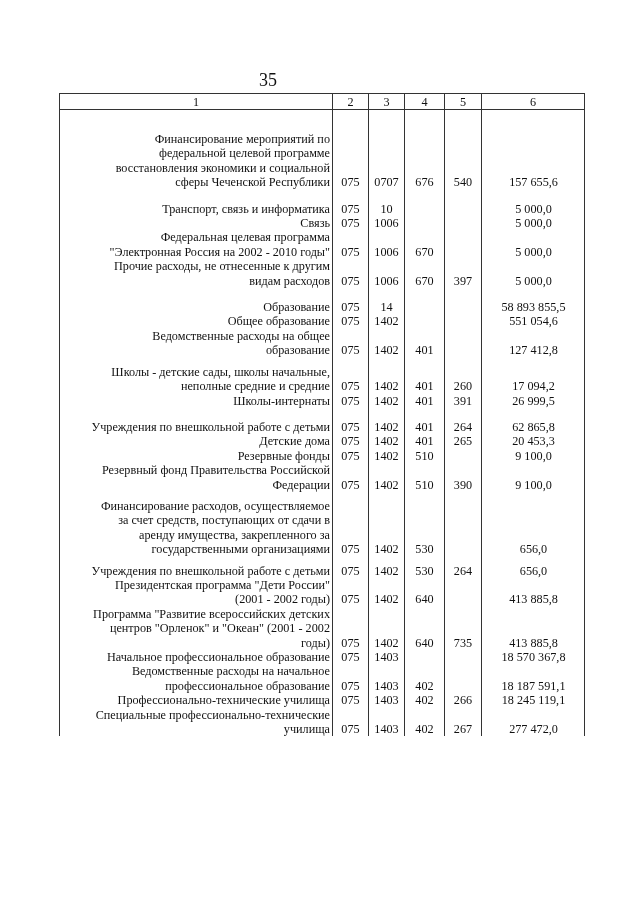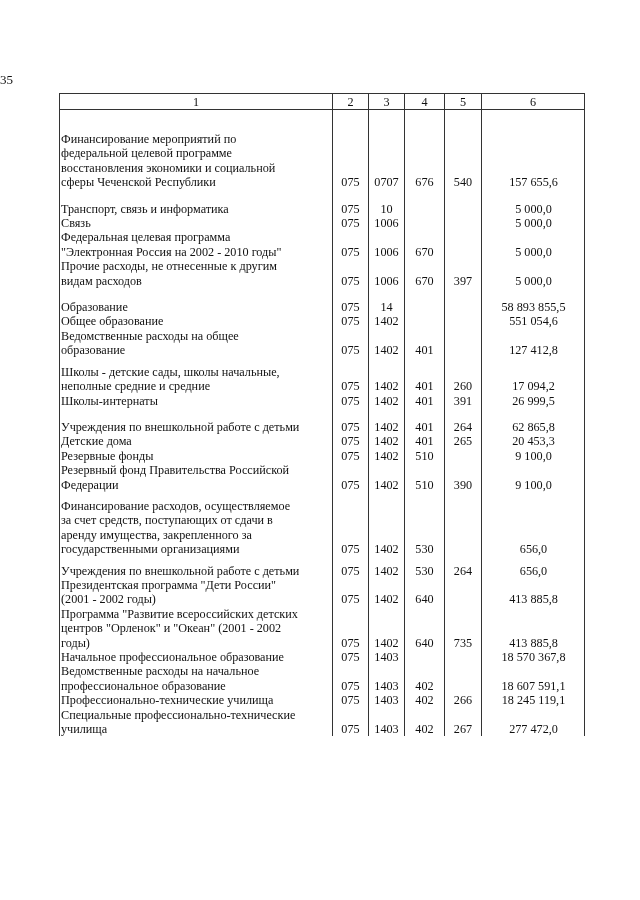--- a/index.html
+++ b/index.html
@@ -3,42 +3,42 @@
   <meta charset="utf-8">
   <style>
     html, body { margin: 0; padding: 0; background: #ffffff; }
     body {
       width: 640px; height: 900px; position: relative; overflow: hidden;
       font-family: "Liberation Serif", "DejaVu Serif", serif;
       color: #111111;
     }
     .page-number {
       position: absolute; top: 73px; left: 0; width: 536px;
-      font-size: 13px; line-height: 14px;
+      text-align: center; font-size: 18px; line-height: 14px;
     }
     table.budget {
       position: absolute; top: 93px; left: 59px;
       border-collapse: collapse; table-layout: fixed;
       font-size: 12.2px; line-height: 14.4px;
     }
     table.budget col.c1 { width: 273px; }
     table.budget col.c2 { width: 36px; }
     table.budget col.c3 { width: 36px; }
     table.budget col.c4 { width: 40px; }
     table.budget col.c5 { width: 37px; }
     table.budget col.c6 { width: 103px; }
     table.budget th {
       font-weight: normal; text-align: center; height: 15px; padding: 0;
       border: 1px solid #333; font-size: 12.2px; line-height: 14px;
     }
     table.budget td {
       border-left: 1px solid #333; border-right: 1px solid #333;
       padding: 0 2px; vertical-align: bottom;
     }
-    table.budget td.name { text-align: left; padding-left: 1px; white-space: nowrap; }
+    table.budget td.name { text-align: right; padding-left: 1px; white-space: nowrap; }
     table.budget td.code { text-align: center; padding: 0; }
     table.budget td.amount { text-align: center; padding-right: 1px; }
     tr.bold td { font-weight: normal; }
     tr.spacer td { height: 22px; }
     tr.spacer-sm td { height: 12px; }
     tr.spacer-xs td { height: 7px; }
   </style>
 </head>
 <body>
 
@@ -271,21 +271,21 @@
         <td class="code"></td>
         <td class="code"></td>
         <td class="amount">18 570 367,8</td>
       </tr>
       <tr>
         <td class="name">Ведомственные расходы на начальное<br>профессиональное образование</td>
         <td class="code">075</td>
         <td class="code">1403</td>
         <td class="code">402</td>
         <td class="code"></td>
-        <td class="amount">18 607 591,1</td>
+        <td class="amount">18 187 591,1</td>
       </tr>
       <tr>
         <td class="name">Профессионально-технические училища</td>
         <td class="code">075</td>
         <td class="code">1403</td>
         <td class="code">402</td>
         <td class="code">266</td>
         <td class="amount">18 245 119,1</td>
       </tr>
       <tr>

